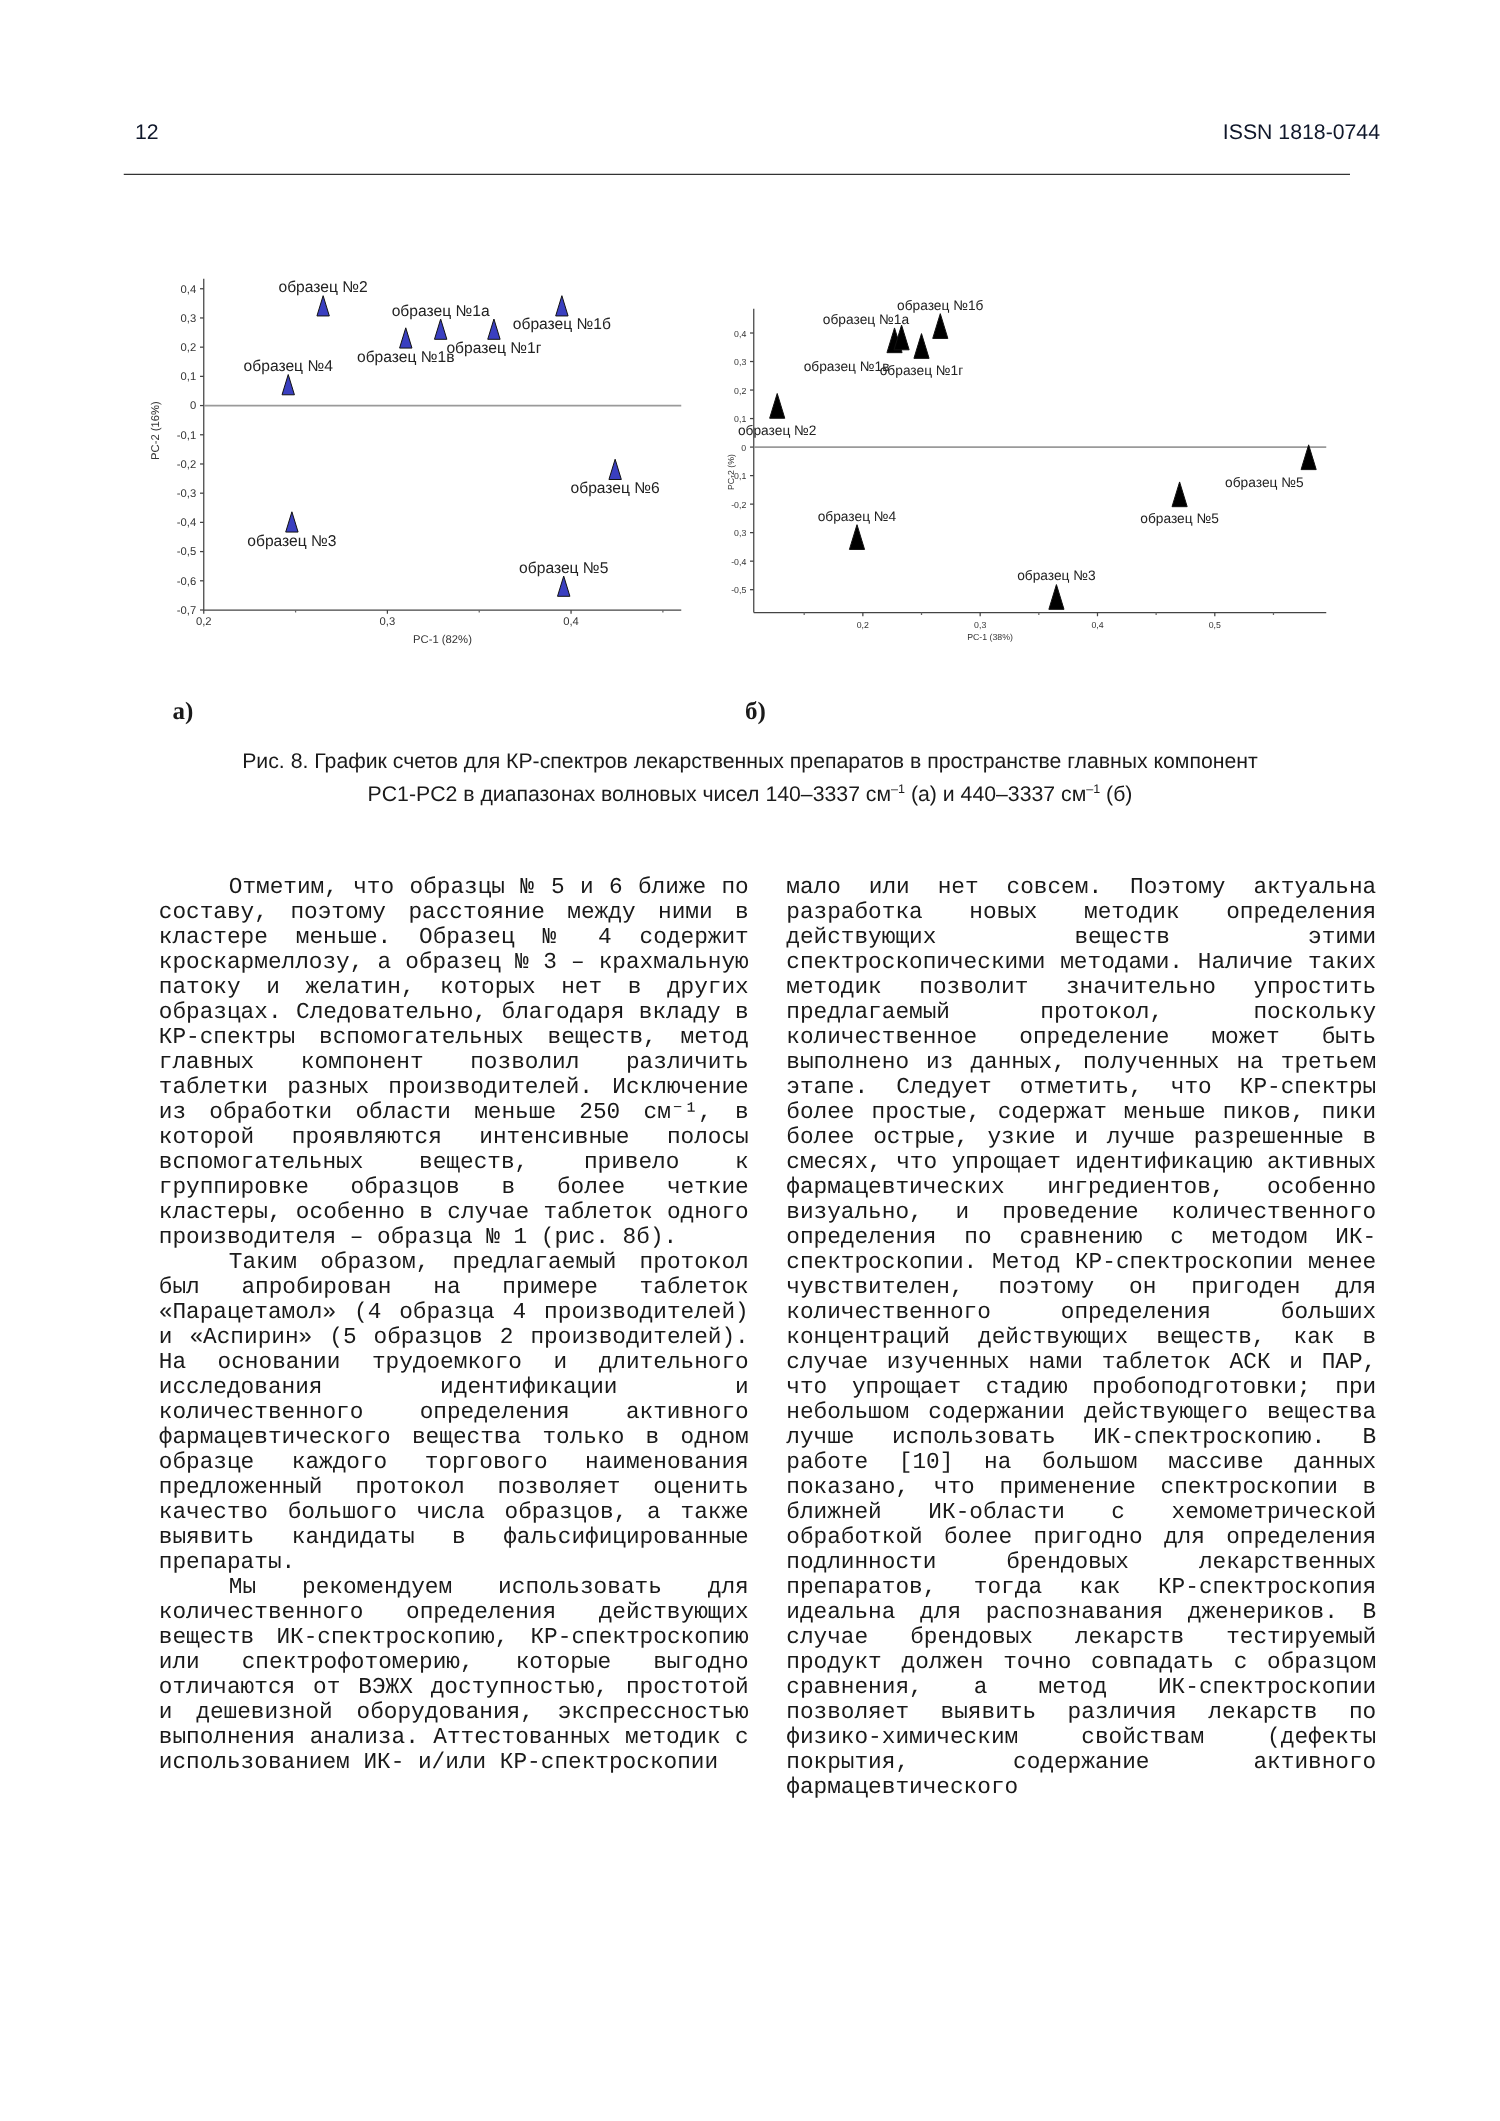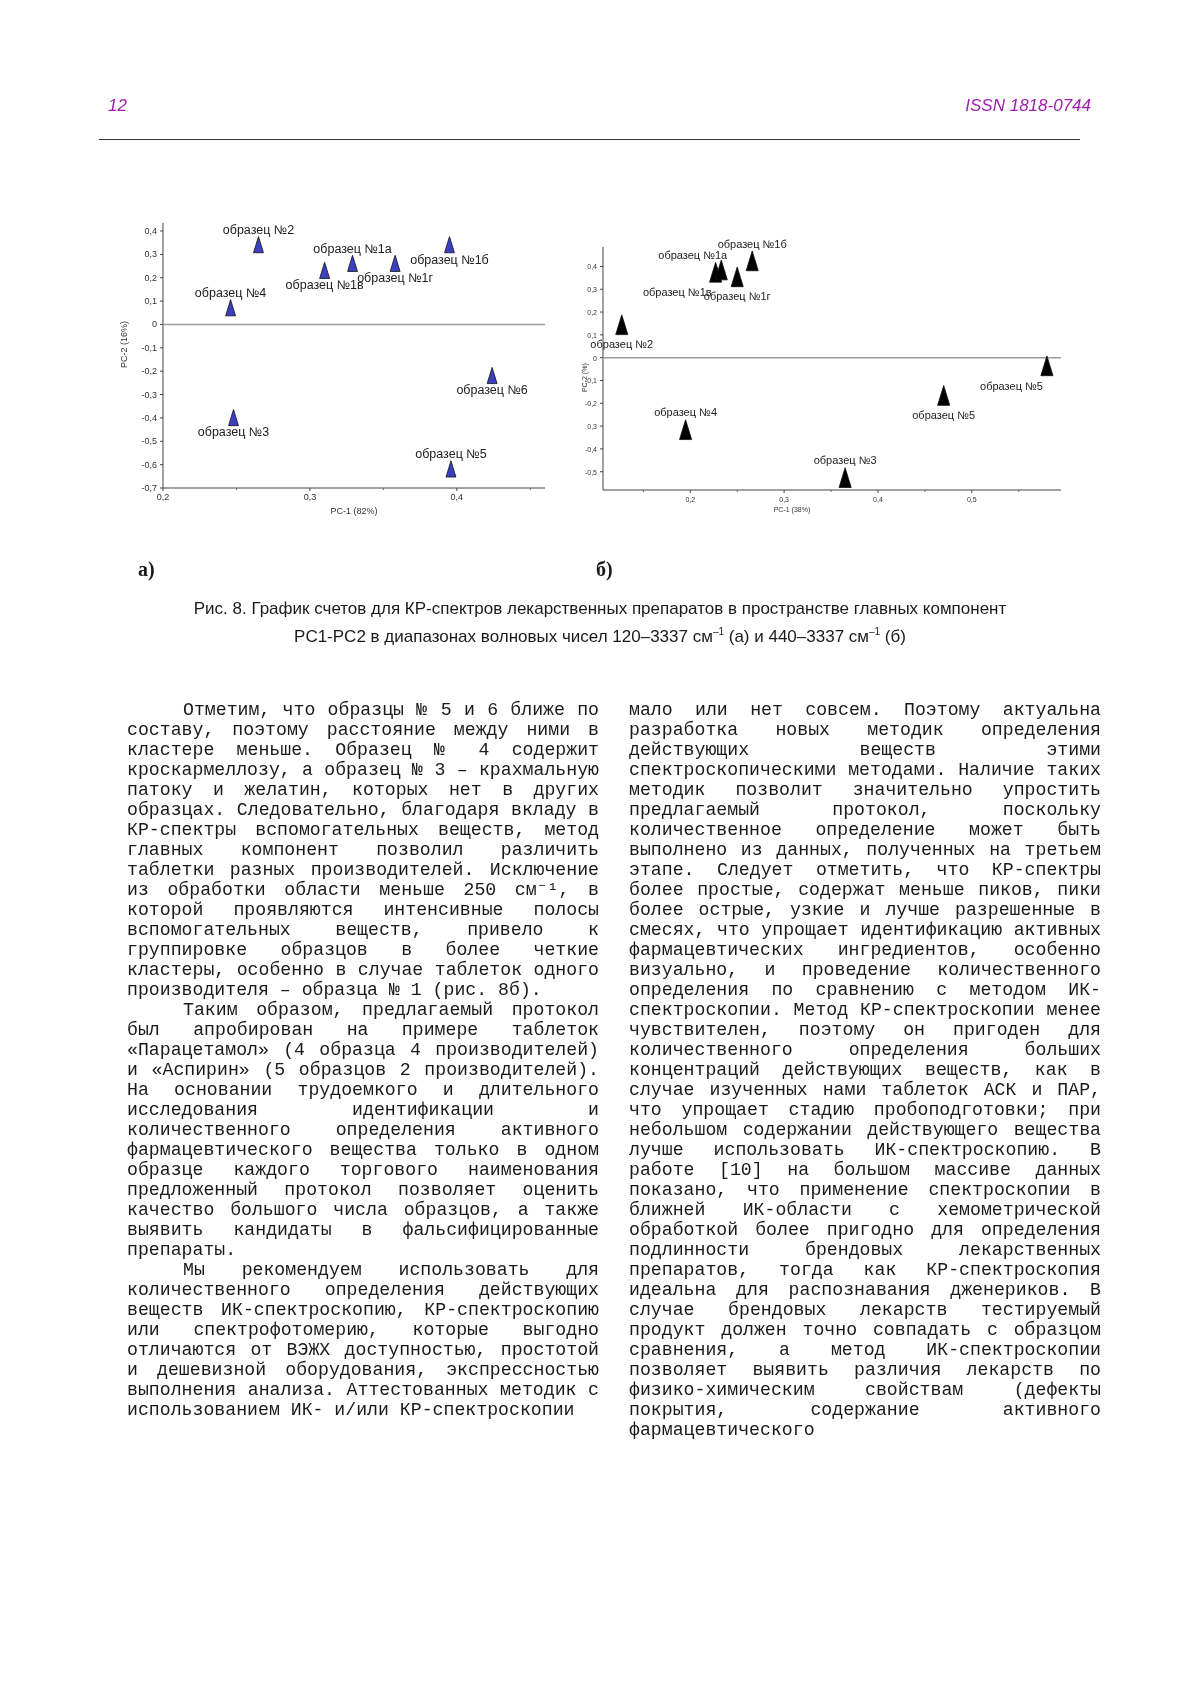--- a/index.html
+++ b/index.html
@@ -1,19 +1,19 @@
 <!DOCTYPE html>
 <html><head>
 <meta charset="utf-8">
 <style>
   html, body { margin: 0; padding: 0; background: #ffffff; }
   body { width: 1200px; height: 1697px; position: relative; overflow: hidden; color: #1a1a1a; }
-  .hdr { position: absolute; top: 96px; font-family: "Liberation Sans", sans-serif; font-size: 17px; color: #a21caf; font-style: italic; }
+  .hdr { position: absolute; top: 96px; font-family: "Liberation Sans", sans-serif; font-size: 17px; color: #0f172a; }
   .hdr.left { left: 108px; }
-  .hdr.right { right: 109px; }
+  .hdr.right { right: 96px; }
   .rule { position: absolute; left: 99px; width: 981px; top: 139px; height: 0; border-top: 1.5px solid #333; }
   svg.chart { position: absolute; overflow: visible; }
   svg text { font-family: "Liberation Sans", sans-serif; }
   .panel-label { position: absolute; top: 558px; font-family: "Liberation Serif", serif; font-weight: bold; font-size: 20px; }
   .caption { position: absolute; left: 130px; width: 940px; top: 597px; text-align: center;
              font-family: Liberation Sans, sans-serif; font-size: 17px; line-height: 23px; }
   .caption sup { font-size: 10px; }
   .col { position: absolute; top: 700px; width: 472px; font-family: Liberation Mono, monospace;
          font-size: 18.2px; line-height: 20px; text-align: justify; hyphens: manual; }
   .col.left { left: 127px; }
@@ -179,21 +179,21 @@
       <path d="M1046.922131147541 355.87766990291266 L1052.972131147541 375.67766990291267 L1040.872131147541 375.67766990291267 Z" fill="#000000" stroke="#111" stroke-width="0.8"></path>
       <text x="1042.922131147541" y="389.9776699029126" text-anchor="end" font-size="11" fill="#222">образец №5</text>
     </g>
   </svg>
 
 <div class="panel-label" style="left:138px;">а)</div>
 <div class="panel-label" style="left:596px;">б)</div>
 
 <div class="caption">
   <div>Рис. 8. График счетов для КР-спектров лекарственных препаратов в пространстве главных компонент</div>
-  <div><span>PC1-PC2 в диапазонах волновых чисел 120–3337 см</span><sup>–1</sup><span> (а) и 440–3337 см</span><sup>–1</sup><span> (б)</span></div>
+  <div><span>PC1-PC2 в диапазонах волновых чисел 140–3337 см</span><sup>–1</sup><span> (а) и 440–3337 см</span><sup>–1</sup><span> (б)</span></div>
 </div>
 
 <div class="col left">
   <p class="ind">Отметим, что образцы № 5 и 6 ближе по составу, поэтому расстояние между ними в кластере меньше. Образец № 4 содержит кроскармеллозу, а образец № 3 – крахмальную патоку и желатин, которых нет в других образцах. Следовательно, благодаря вкладу в КР-спектры вспомогательных веществ, метод главных компонент позволил различить таблетки разных производителей. Исключение из обработки области меньше 250 см⁻¹, в которой проявляются интенсивные полосы вспомогательных веществ, привело к группировке образцов в более четкие кластеры, особенно в случае таблеток одного производителя – образца № 1 (рис. 8б).</p>
   <p class="ind">Таким образом, предлагаемый протокол был апробирован на примере таблеток «Парацетамол» (4 образца 4 производителей) и «Аспирин» (5 образцов 2 производителей). На основании трудоемкого и длительного исследования идентификации и количественного определения активного фармацевтического вещества только в одном образце каждого торгового наименования предложенный протокол позволяет оценить качество большого числа образцов, а также выявить кандидаты в фальсифицированные препараты.</p>
   <p class="ind">Мы рекомендуем использовать для количественного определения действующих веществ ИК-спектроскопию, КР-спектроскопию или спектрофотомерию, которые выгодно отличаются от ВЭЖХ доступностью, простотой и дешевизной оборудования, экспрессностью выполнения анализа. Аттестованных методик с использованием ИК- и/или КР-спектроскопии</p>
 </div>
 <div class="col right">
   <p>мало или нет совсем. Поэтому актуальна разработка новых методик определения действующих веществ этими спектроскопическими методами. Наличие таких методик позволит значительно упростить предлагаемый протокол, поскольку количественное определение может быть выполнено из данных, полученных на третьем этапе. Следует отметить, что КР-спектры более простые, содержат меньше пиков, пики более острые, узкие и лучше разрешенные в смесях, что упрощает идентификацию активных фармацевтических ингредиентов, особенно визуально, и проведение количественного определения по сравнению с методом ИК-спектроскопии. Метод КР-спектроскопии менее чувствителен, поэтому он пригоден для количественного определения больших концентраций действующих веществ, как в случае изученных нами таблеток АСК и ПАР, что упрощает стадию пробоподготовки; при небольшом содержании действующего вещества лучше использовать ИК-спектроскопию. В работе [10] на большом массиве данных показано, что применение спектроскопии в ближней ИК-области с хемометрической обработкой более пригодно для определения подлинности брендовых лекарственных препаратов, тогда как КР-спектроскопия идеальна для распознавания дженериков. В случае брендовых лекарств тестируемый продукт должен точно совпадать с образцом сравнения, а метод ИК-спектроскопии позволяет выявить различия лекарств по физико-химическим свойствам (дефекты покрытия, содержание активного фармацевтического</p>
 </div>

